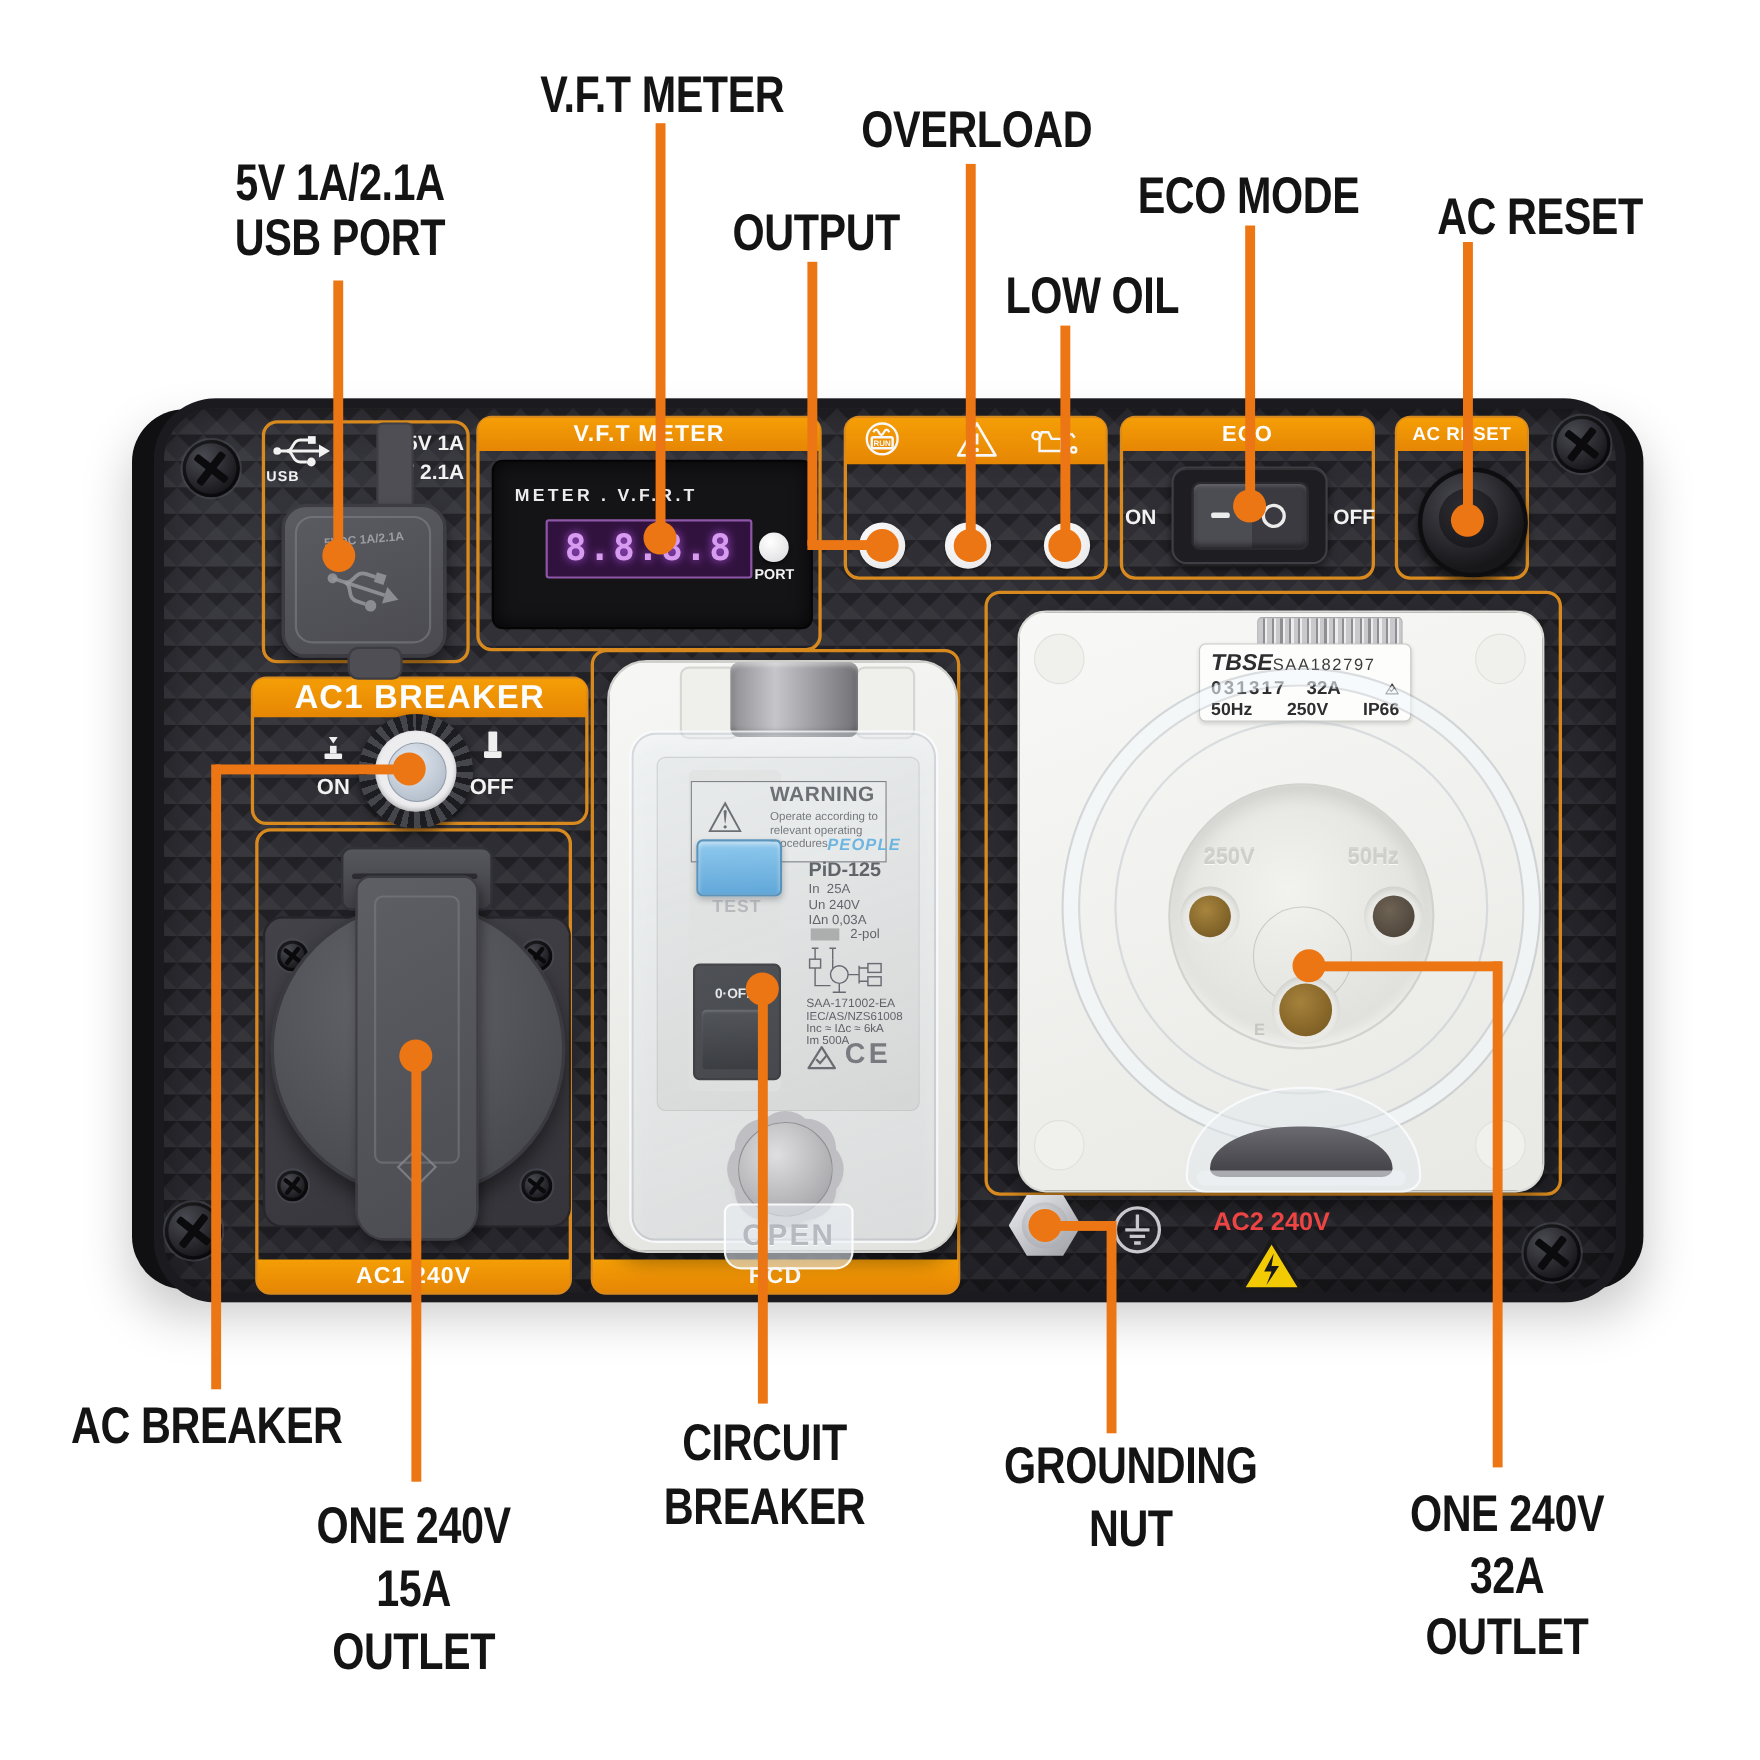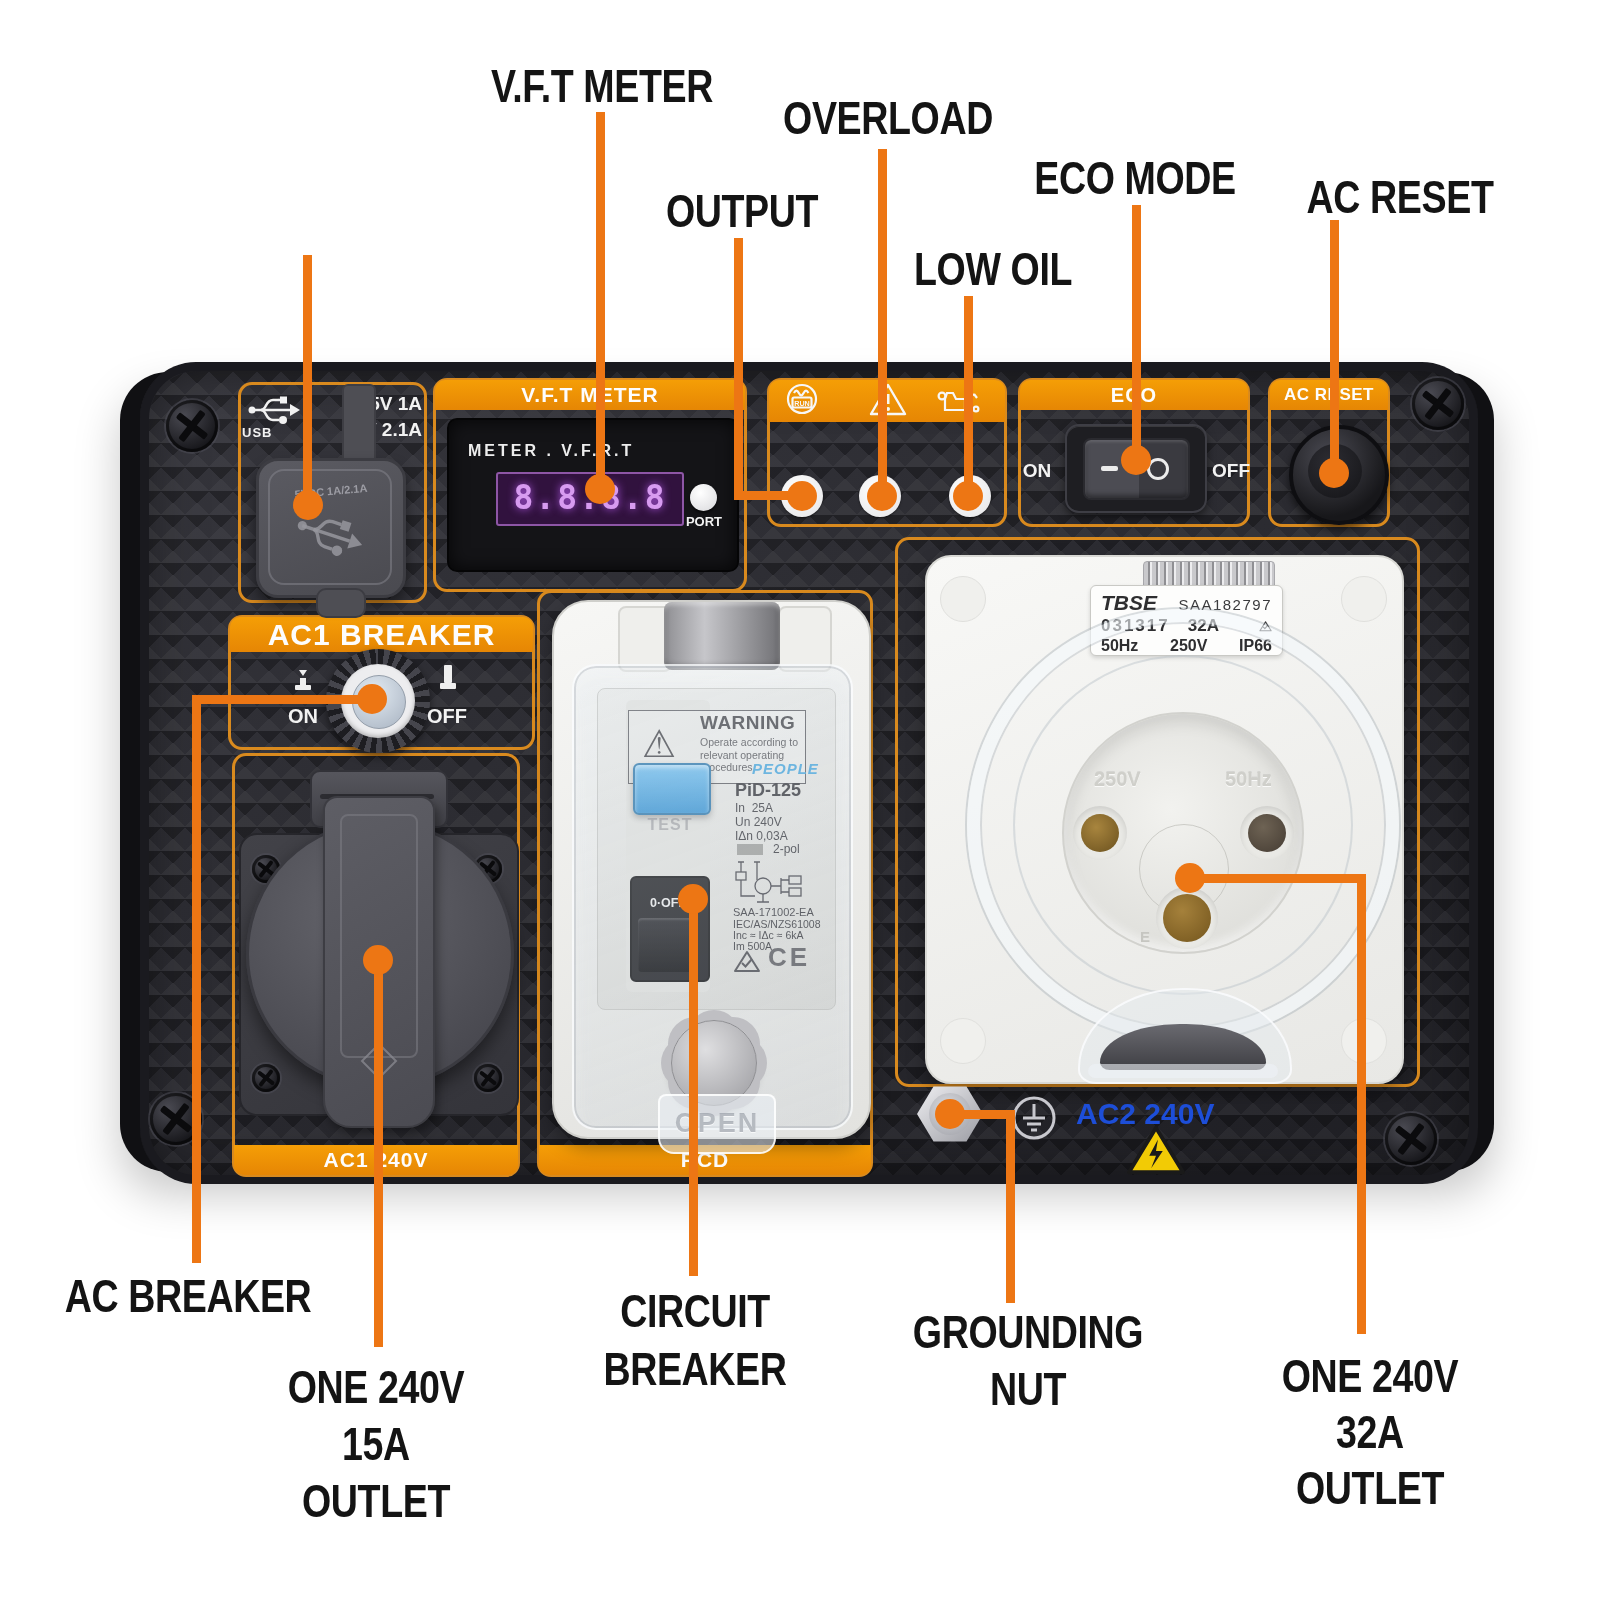--- a/index.html
+++ b/index.html
@@ -285,21 +285,21 @@
 
   <div class="sec" style="left:895px;top:537px;width:525px;height:550px;"></div>
   <div class="abs z3" style="left:925px;top:555px;width:475px;height:525px;border-radius:26px;background:linear-gradient(160deg,#F8F8F6,#E8E8E5);border:2px solid #D8D8D4;box-shadow:0 8px 18px rgba(0,0,0,0.35);"></div>
   <div class="abs z3" style="left:940px;top:576px;width:44px;height:44px;border-radius:50%;background:#F0F0ED;border:1px solid #E0E0DD;"></div>
   <div class="abs z3" style="left:1341px;top:576px;width:44px;height:44px;border-radius:50%;background:#F0F0ED;border:1px solid #E0E0DD;"></div>
   <div class="abs z3" style="left:940px;top:1018px;width:44px;height:44px;border-radius:50%;background:#F0F0ED;border:1px solid #E0E0DD;"></div>
   <div class="abs z3" style="left:1341px;top:1018px;width:44px;height:44px;border-radius:50%;background:#F0F0ED;border:1px solid #E0E0DD;"></div>
   <div class="abs z4" style="left:1143px;top:561px;width:130px;height:26px;border-radius:4px;border:1px solid #A8A8AC;background:repeating-linear-gradient(90deg,#C9C9CC 0 4px,#8F8F93 4px 6px,#EDEDEF 6px 8px);"></div>
 
   <div class="abs z4" style="left:1090px;top:585px;width:193px;height:71px;background:#FDFDFC;border:1px solid #C9C9C5;border-radius:6px;box-shadow:0 2px 4px rgba(0,0,0,0.15);padding:5px 10px;box-sizing:border-box;">
-    <div style="display:flex;justify-content:space-between;align-items:baseline;">
+    <div style="display:flex;align-items:baseline;">
       <span style="font-size:21px;font-weight:800;font-style:italic;color:#2E2E30;">TBSE</span>
       <span style="font-size:15px;letter-spacing:1.5px;color:#3A3A3C;">SAA182797</span>
     </div>
     <div style="display:flex;justify-content:flex-start;align-items:center;gap:18px;margin-top:1px;">
       <span style="font-size:17px;font-weight:700;letter-spacing:2px;color:#2E2E30;">031317</span>
       <span style="font-size:17px;font-weight:700;color:#2E2E30;">32A</span>
       <svg width="17" height="15" viewBox="0 0 28 24" style="margin-left:22px;">
           <path d="M14 2 L26 21 H2 Z" stroke="#3A3A3C" stroke-width="2.4" fill="none" stroke-linejoin="round"></path>
           <path d="M9 13 l3.5 3.5 L19 9" stroke="#3A3A3C" stroke-width="2.4" fill="none"></path>
         </svg>
@@ -335,21 +335,21 @@
   <div class="abs z4" style="left:938px;top:1102px;width:24px;height:24px;border-radius:50%;background:#7E7F86;box-shadow:inset 0 2px 4px rgba(0,0,0,0.4);"></div>
   <svg class="abs z3" style="left:1010px;top:1094px;" width="48" height="48" viewBox="0 0 48 48">
     <g stroke="#C8C8CE" stroke-width="3" fill="none">
       <circle cx="24" cy="24" r="20"></circle>
       <line x1="24" y1="10" x2="24" y2="24"></line>
       <line x1="13" y1="24" x2="35" y2="24"></line>
       <line x1="17" y1="30" x2="31" y2="30"></line>
       <line x1="21" y1="36" x2="27" y2="36"></line>
     </g>
   </svg>
-  <div class="abs z3" style="left:1076px;top:1097px;width:160px;text-align:left;font-size:30px;font-weight:800;color:#1d4ed8;">AC2 240V</div>
+  <div class="abs z3" style="left:1076px;top:1097px;width:160px;text-align:center;font-size:23px;font-weight:800;color:#ef4444;">AC2 240V</div>
   <svg class="abs z3" style="left:1125px;top:1124px;" width="62" height="54" viewBox="0 0 64 56">
     <path d="M32 4 L60 50 H4 Z" fill="#F2CB05" stroke="#1A1A1A" stroke-width="4" stroke-linejoin="round"></path>
     <path d="M34 16 L25 33 h7 l-5 13 12-18 h-7 z" fill="#1A1A1A"></path>
   </svg>
 
   <div class="vln" style="left:303px;top:255px;height:250px;"></div>
   <div class="dot" style="left:293px;top:490px;"></div>
 
   <div class="vln" style="left:596px;top:112px;height:377px;"></div>
   <div class="dot" style="left:585px;top:474px;"></div>
@@ -381,20 +381,24 @@
   <div class="dot" style="left:678px;top:884px;"></div>
 
   <div class="hln" style="left:950px;top:1110px;width:64px;"></div>
   <div class="vln" style="left:1006px;top:1110px;height:193px;"></div>
   <div class="dot" style="left:935px;top:1099px;"></div>
 
   <div class="hln" style="left:1190px;top:874px;width:175px;"></div>
   <div class="vln" style="left:1357px;top:874px;height:460px;"></div>
   <div class="dot" style="left:1175px;top:863px;"></div>
 
+  <div class="cl-label" style="left:69px;top:141px;">
+    <span class="ln">5V 1A/2.1A</span>
+    <span class="ln">USB PORT</span>
+  </div>
   <div class="cl-label" style="left:362px;top:61px;">
     <span class="ln">V.F.T METER</span>
   </div>
   <div class="cl-label" style="left:648px;top:93px;">
     <span class="ln">OVERLOAD</span>
   </div>
   <div class="cl-label" style="left:502px;top:186px;">
     <span class="ln">OUTPUT</span>
   </div>
   <div class="cl-label" style="left:895px;top:153px;">

